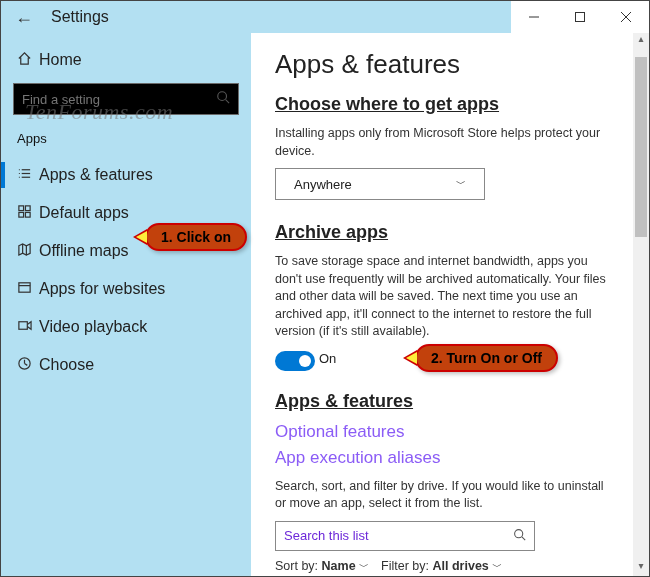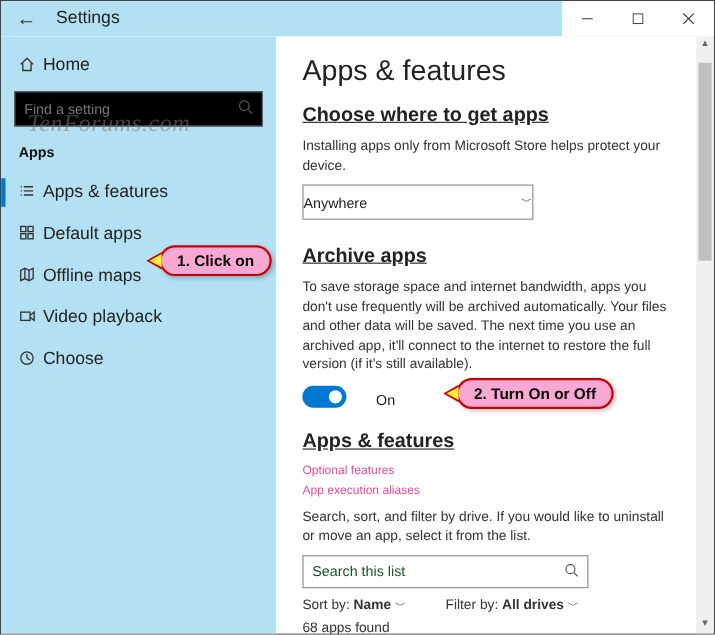--- a/index.html
+++ b/index.html
@@ -31,60 +31,60 @@
   .search-wrap { padding: 4px 12px 10px 12px; }
   .search {
     width:100%; height:32px; border:1px solid #6a6a6a; background:#000000;
     display:flex; align-items:center; padding:0 8px;
   }
   .search input {
     flex:1; border:none; outline:none; font-size:13px; color:#666; background:transparent;
   }
   .search .sicon { color:#555; }
   .cat-header {
-    padding: 6px 24px 2px 16px; font-size:13px; font-weight:700; color:#111;
+    padding: 6px 24px 2px 16px; font-size:13px; font-weight:400; color:#111;
   }
   .nav-item.active { background: rgba(255,255,255,0); }
   .nav-item.active::before {
     content:""; position:absolute; left:0; top:6px; bottom:6px; width:4px; background:#0078d4;
   }
   .content-wrap { flex:1; display:flex; overflow:hidden; }
   .content {
     flex:1; overflow-y:auto; padding: 10px 24px 20px 24px; color:#222;
   }
   .scrollbar-fake { width:16px; background:#f0f0f0; position:relative; }
   .scrollbar-thumb { position:absolute; top:24px; left:2px; right:2px; height:180px; background:#c0c0c0; }
   .scrollbar-arrow { position:absolute; left:0; right:0; height:16px; text-align:center; font-size:10px; color:#666; }
   h1.page { font-size:26px; font-weight:400; margin: 6px 0 14px 0; }
   h2.section { font-size:18px; font-weight:600; margin: 6px 0 10px 0; text-decoration: underline; }
   .sub { font-size:12.5px; color:#333; margin-bottom:8px; line-height:1.4; }
   .dropdown {
     width:210px; height:32px; border:1px solid #888; display:flex; align-items:center;
-    justify-content:space-between; padding:0 0; font-size:13px; margin-bottom:22px;
-  }
-  .toggle-row { display:flex; align-items:flex-end; gap:27px; margin:10px 0 20px 0; position:relative;}
+    justify-content:space-between; padding:0 18px; font-size:13px; margin-bottom:22px;
+  }
+  .toggle-row { display:flex; align-items:flex-start; gap:4px; margin:10px 0 20px 0; position:relative;}
   .toggle {
     width:40px; height:20px; border-radius:10px; background:#0078d4; position:relative;
   }
   .toggle .knob {
     width:12px; height:12px; border-radius:50%; background:#fff; position:absolute; top:4px; right:4px;
   }
   .toggle-label { font-size:13px; }
-  .linkish { color:#ec4899; font-size:11px; margin:6px 0; cursor:pointer; }
+  .linkish { color:#8b5cf6; font-size:17px; margin:6px 0; cursor:pointer; }
   .search2 {
     width:260px; height:30px; border:1px solid #888; display:flex; align-items:center;
-    padding:0 8px; margin:8px 0; font-size:13px; color:#14532d; justify-content:space-between;
-  }
-  .sort-row { font-size:12.5px; color:#333; display:flex; gap:36px; margin:4px 0 6px 0; }
+    padding:0 8px; margin:8px 0; font-size:13px; color:#6d28d9; justify-content:space-between;
+  }
+  .sort-row { font-size:12.5px; color:#333; display:flex; gap:12px; margin:4px 0 6px 0; }
   .sort-row .val { font-weight:600; }
   .count { font-size:12.5px; color:#333; }
 
   
   .callout {
-    position:absolute; background:#f9a8d4; border:2px solid #c00; border-radius:16px;
+    position:absolute; background:#c2410c; border:2px solid #c00; border-radius:16px;
     padding:4px 14px; font-size:14px; font-weight:700; color:#000; white-space:nowrap;
     box-shadow: 2px 2px 4px rgba(0,0,0,0.25);
   }
   .callout.one { left:144px; top:190px; }
   .callout .tail {
     position:absolute; left:-14px; top:50%; transform:translateY(-50%);
     width:0; height:0; border-top:8px solid transparent; border-bottom:8px solid transparent;
     border-right:14px solid #c00;
   }
   .callout .tail::after{
@@ -183,20 +183,29 @@
       </div>
       <div class="nav-item">
         <span class="icon">
           <svg width="15" height="15" viewBox="0 0 16 16">
               <path d="M2 4 L6 2 L10 4 L14 2 V12 L10 14 L6 12 L2 14 Z"></path>
               <line x1="6" y1="2" x2="6" y2="12"></line>
               <line x1="10" y1="4" x2="10" y2="14"></line>
             </svg>
         </span>
         <span>Offline maps</span>
+      </div>
+      <div class="nav-item">
+        <span class="icon">
+          <svg width="15" height="15" viewBox="0 0 16 16">
+              <rect x="2" y="3" width="12" height="10"></rect>
+              <line x1="2" y1="6" x2="14" y2="6"></line>
+            </svg>
+        </span>
+        <span>Apps for websites</span>
       </div>
       <div class="nav-item">
         <span class="icon">
           <svg width="15" height="15" viewBox="0 0 16 16">
               <rect x="2" y="4" width="9" height="8"></rect>
               <path d="M11 7 L15 4 V12 L11 9"></path>
             </svg>
         </span>
         <span>Video playback</span>
       </div>

